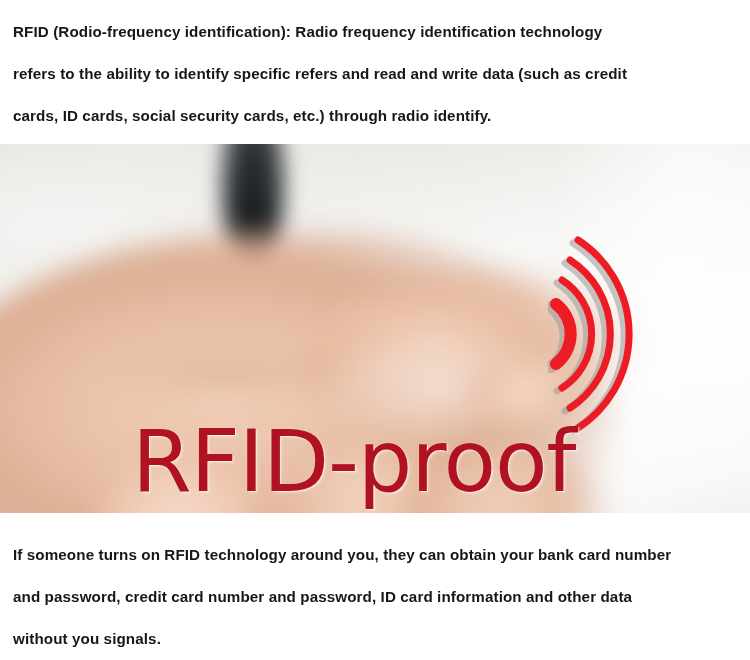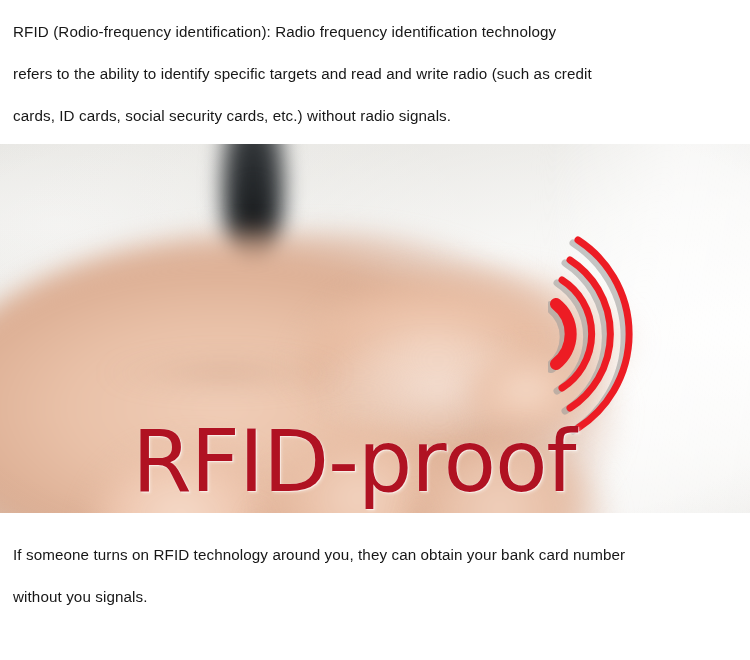--- a/index.html
+++ b/index.html
@@ -22,20 +22,21 @@
   .text-block {
     box-sizing: border-box;
     width: 742px;
     background: #ffffff;
     padding: 0 14px 0 13px;
     color: #171717;
     font-size: 15.2px;
     line-height: 42px;
     letter-spacing: 0.1px;
     white-space: normal;
+    font-weight: bold;
   }
   #intro-block {
     position: absolute;
     left: 0;
     top: 0;
     height: 144px;
     padding-top: 11px;
   }
   #outro-block {
     position: absolute;
@@ -259,22 +260,22 @@
     height: 260px;
   }
 </style>
 </head>
 <body>
 
 <div id="page">
 
   <div id="intro-block" class="text-block">
     <span class="text-line">RFID (Rodio-frequency identification): Radio frequency identification technology</span>
-    <span class="text-line">refers to the ability to identify specific targets and read and write radio (such as credit</span>
-    <span class="text-line">cards, ID cards, social security cards, etc.) without radio signals.</span>
+    <span class="text-line">refers to the ability to identify specific refers and read and write data (such as credit</span>
+    <span class="text-line">cards, ID cards, social security cards, etc.) through radio identify.</span>
   </div>
 
   <div id="hero">
 
     <div class="photo-layer" id="bg-base"></div>
     <div class="photo-layer" id="bg-light-left"></div>
     <div class="photo-layer" id="bg-card"></div>
     <div id="bg-card-edge"></div>
     <div id="bg-dark"></div>
     <div id="bg-dark2"></div>
@@ -308,16 +309,17 @@
           <path d="M 8 100 A 38 38 0 0 1 8 160" stroke-width="12"></path>
         </g>
       </g>
     </svg>
 
     <div id="hero-wordmark">RFID-proof</div>
   </div>
 
   <div id="outro-block" class="text-block">
     <span class="text-line">If someone turns on RFID technology around you, they can obtain your bank card number</span>
+    <span class="text-line">and password, credit card number and password, ID card information and other data</span>
     <span class="text-line">without you signals.</span>
   </div>
 
 </div>
 
 </body></html>

